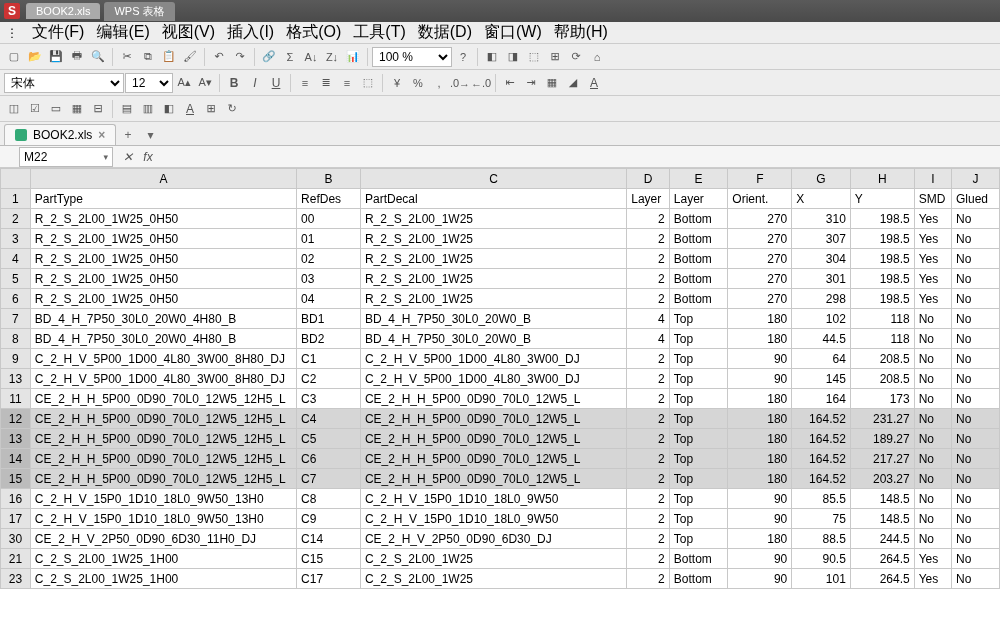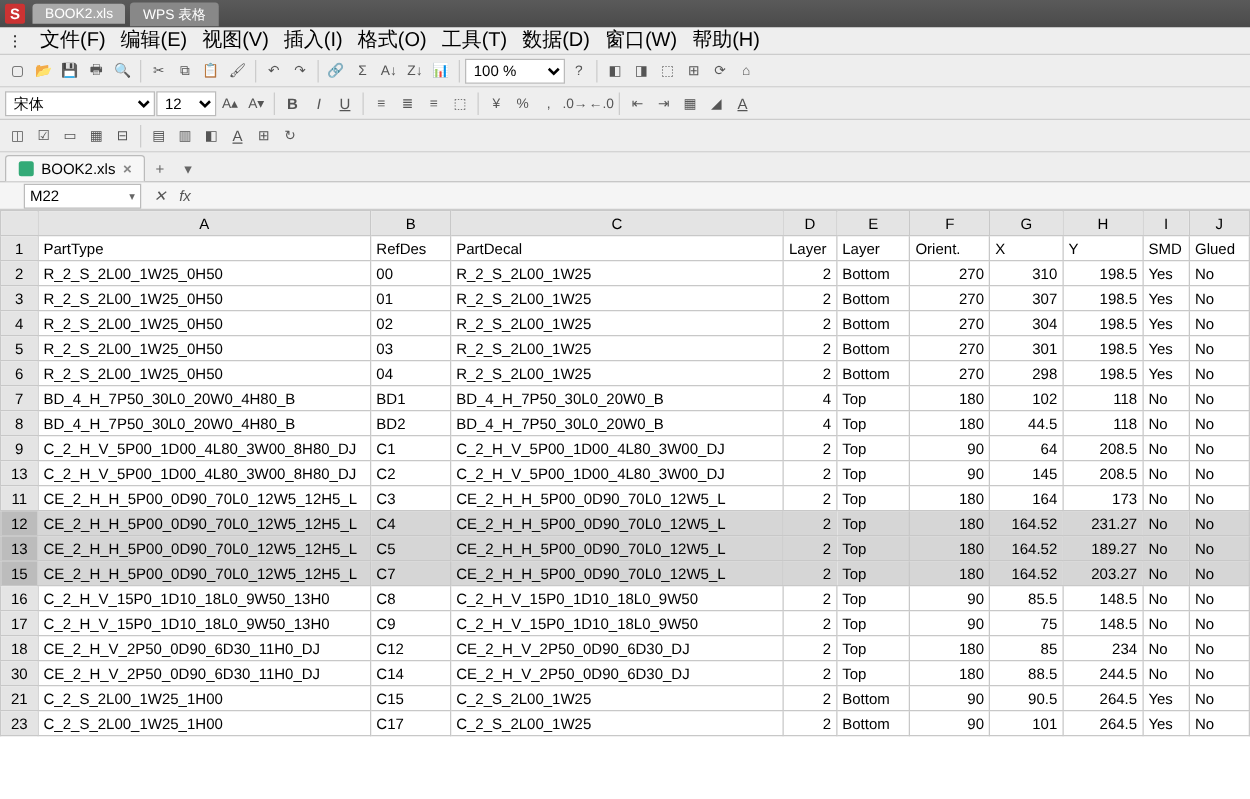--- a/index.html
+++ b/index.html
@@ -377,20 +377,33 @@
           <td>CE_2_H_H_5P00_0D90_70L0_12W5_L</td>
           <td class="num">2</td>
           <td>Top</td>
           <td class="num">180</td>
           <td class="num">164.52</td>
           <td class="num">189.27</td>
           <td>No</td>
           <td>No</td>
         </tr>
         <tr class="sel">
+          <td class="rowhdr">14</td>
+          <td>CE_2_H_H_5P00_0D90_70L0_12W5_12H5_L</td>
+          <td>C6</td>
+          <td>CE_2_H_H_5P00_0D90_70L0_12W5_L</td>
+          <td class="num">2</td>
+          <td>Top</td>
+          <td class="num">180</td>
+          <td class="num">164.52</td>
+          <td class="num">217.27</td>
+          <td>No</td>
+          <td>No</td>
+        </tr>
+        <tr class="sel">
           <td class="rowhdr">15</td>
           <td>CE_2_H_H_5P00_0D90_70L0_12W5_12H5_L</td>
           <td>C7</td>
           <td>CE_2_H_H_5P00_0D90_70L0_12W5_L</td>
           <td class="num">2</td>
           <td>Top</td>
           <td class="num">180</td>
           <td class="num">164.52</td>
           <td class="num">203.27</td>
           <td>No</td>
@@ -416,33 +429,20 @@
           <td>C_2_H_V_15P0_1D10_18L0_9W50</td>
           <td class="num">2</td>
           <td>Top</td>
           <td class="num">90</td>
           <td class="num">75</td>
           <td class="num">148.5</td>
           <td>No</td>
           <td>No</td>
         </tr>
         <tr>
-          <td class="rowhdr">18</td>
-          <td>CE_2_H_V_2P50_0D90_6D30_11H0_DJ</td>
-          <td>C12</td>
-          <td>CE_2_H_V_2P50_0D90_6D30_DJ</td>
-          <td class="num">2</td>
-          <td>Top</td>
-          <td class="num">180</td>
-          <td class="num">85</td>
-          <td class="num">234</td>
-          <td>No</td>
-          <td>No</td>
-        </tr>
-        <tr>
           <td class="rowhdr">30</td>
           <td>CE_2_H_V_2P50_0D90_6D30_11H0_DJ</td>
           <td>C14</td>
           <td>CE_2_H_V_2P50_0D90_6D30_DJ</td>
           <td class="num">2</td>
           <td>Top</td>
           <td class="num">180</td>
           <td class="num">88.5</td>
           <td class="num">244.5</td>
           <td>No</td>

